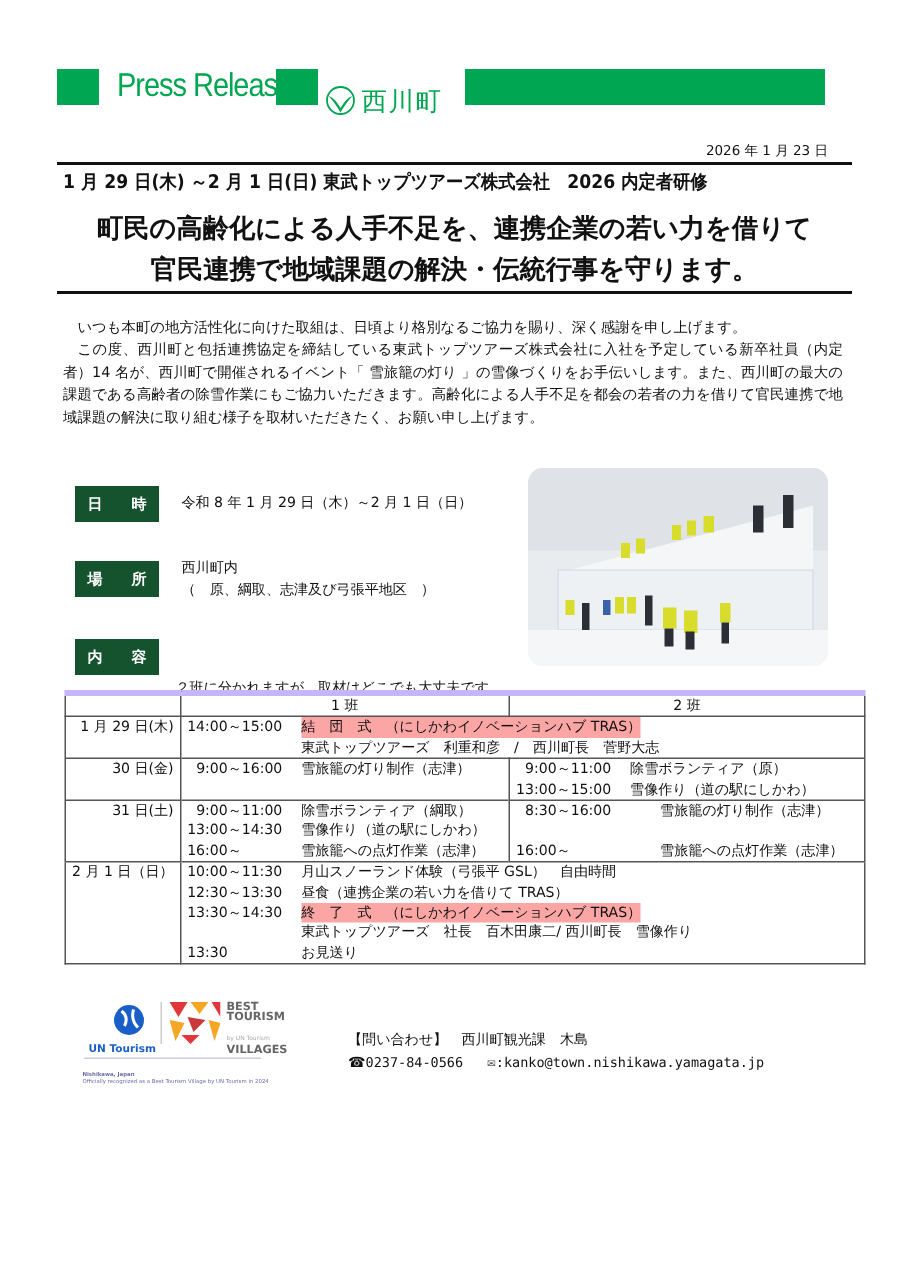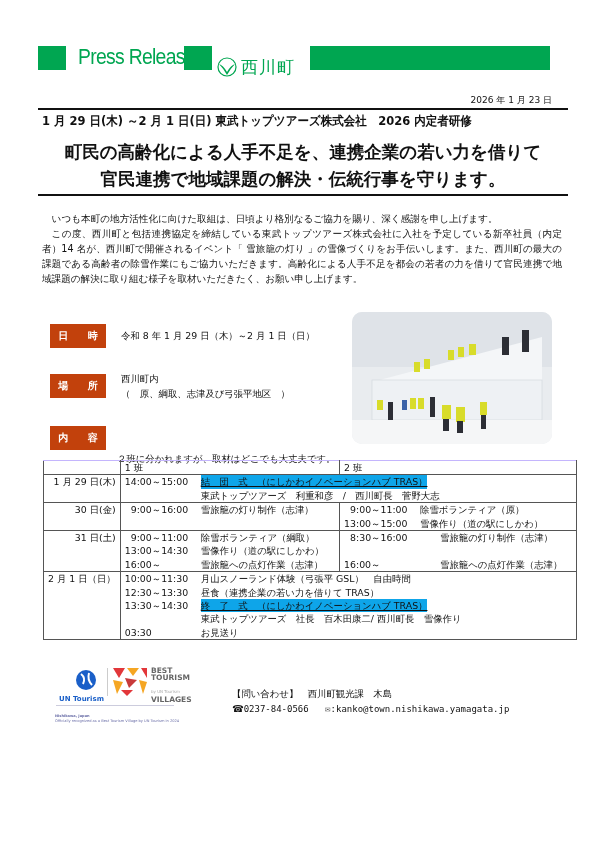--- a/index.html
+++ b/index.html
@@ -14,35 +14,35 @@
 
   .date { position: absolute; right: 48px; top: 94px; font-size: 9px; margin-left: 12px; }
   .rule { position: absolute; left: 38px; width: 530px; height: 1.5px; background: #111; }
 
   .subtitle { position: absolute; left: 42px; top: 113px; font-size: 12.5px; font-weight: bold; white-space: nowrap; transform: scaleX(0.92); transform-origin: left; }
   .headline { position: absolute; left: 38px; width: 530px; text-align: center; font-size: 17.5px; font-weight: bold; white-space: nowrap; }
 
   .body-text { position: absolute; left: 42px; top: 211px; width: 520px; font-size: 9.6px; line-height: 15px; text-align: justify; }
   .body-text p { text-indent: 1em; }
 
-  .label-box { position: absolute; left: 50px; width: 56px; height: 24px; background: #c2410c; color: #fff; font-size: 10px; font-weight: bold; display: flex; align-items: center; justify-content: center; letter-spacing: 8px; padding-left: 8px; }
+  .label-box { position: absolute; left: 50px; width: 56px; height: 24px; background: #14532d; color: #fff; font-size: 10px; font-weight: bold; display: flex; align-items: center; justify-content: center; letter-spacing: 8px; padding-left: 8px; }
   .info-text { position: absolute; font-size: 9.4px; line-height: 14px; white-space: nowrap; }
 
   .photo { position: absolute; left: 352px; top: 312px; width: 200px; height: 132px; border-radius: 10px; overflow: hidden; box-shadow: 0 0 12px 8px #fff inset; }
 
   
   .sched { position: absolute; left: 43px; top: 460px; width: 534px; border-collapse: collapse; font-size: 9.4px; }
   .sched td { border-left: 1px solid #555; border-right: 1px solid #555; vertical-align: top; padding: 0 4px; line-height: 13.4px; white-space: nowrap; }
   .sched tr.day td { border-top: 1px solid #555; }
   .sched tr.last td { border-bottom: 1px solid #555; }
-  .sched .hdr td { text-align: left; border-top: 1px solid #c4b5fd; border-bottom: 1px solid #555; }
+  .sched .hdr td { text-align: center; border-top: 4px solid #c4b5fd; border-bottom: 1px solid #555; }
   .ln { display: flex; height: 13.4px; }
   .ln .t { width: 76px; flex: none; }
   .ln .t3 { width: 96px; flex: none; }
-  .hl { background: #0ea5e9; text-decoration: underline; }
+  .hl { background: #fca5a5; }
   .date-col { text-align: right; }
 
   .un-logo { position: absolute; left: 67px; top: 668px; }
   .btv { position: absolute; left: 113px; top: 668px; }
   .caption { position: absolute; left: 55px; top: 714px; font-size: 3.6px; color: #6b6fa8; line-height: 5px; }
   .contact { position: absolute; left: 232px; top: 686px; font-size: 9.4px; line-height: 15px; white-space: nowrap; }
 </style>
 </head>
 <body>
 
@@ -200,21 +200,21 @@
           </div>
       <div class="ln">
             <span class="t">13:30～14:30</span>
             <span class="hl">終　了　式　（にしかわイノベーションハブ TRAS）</span>
           </div>
       <div class="ln">
             <span class="t"></span>
             <span>東武トップツアーズ　社長　百木田康二/ 西川町長　雪像作り</span>
           </div>
       <div class="ln">
-            <span class="t">03:30</span>
+            <span class="t">13:30</span>
             <span>お見送り</span>
           </div>
     </td>
   </tr>
 </tbody>
   </table>
 
 <div class="un-logo">
   <svg width="26" height="24" viewBox="0 0 26 24" style="position:absolute;left:6px;top:0;">
     <circle cx="13" cy="12" r="10" fill="#1a5fc8"></circle>

